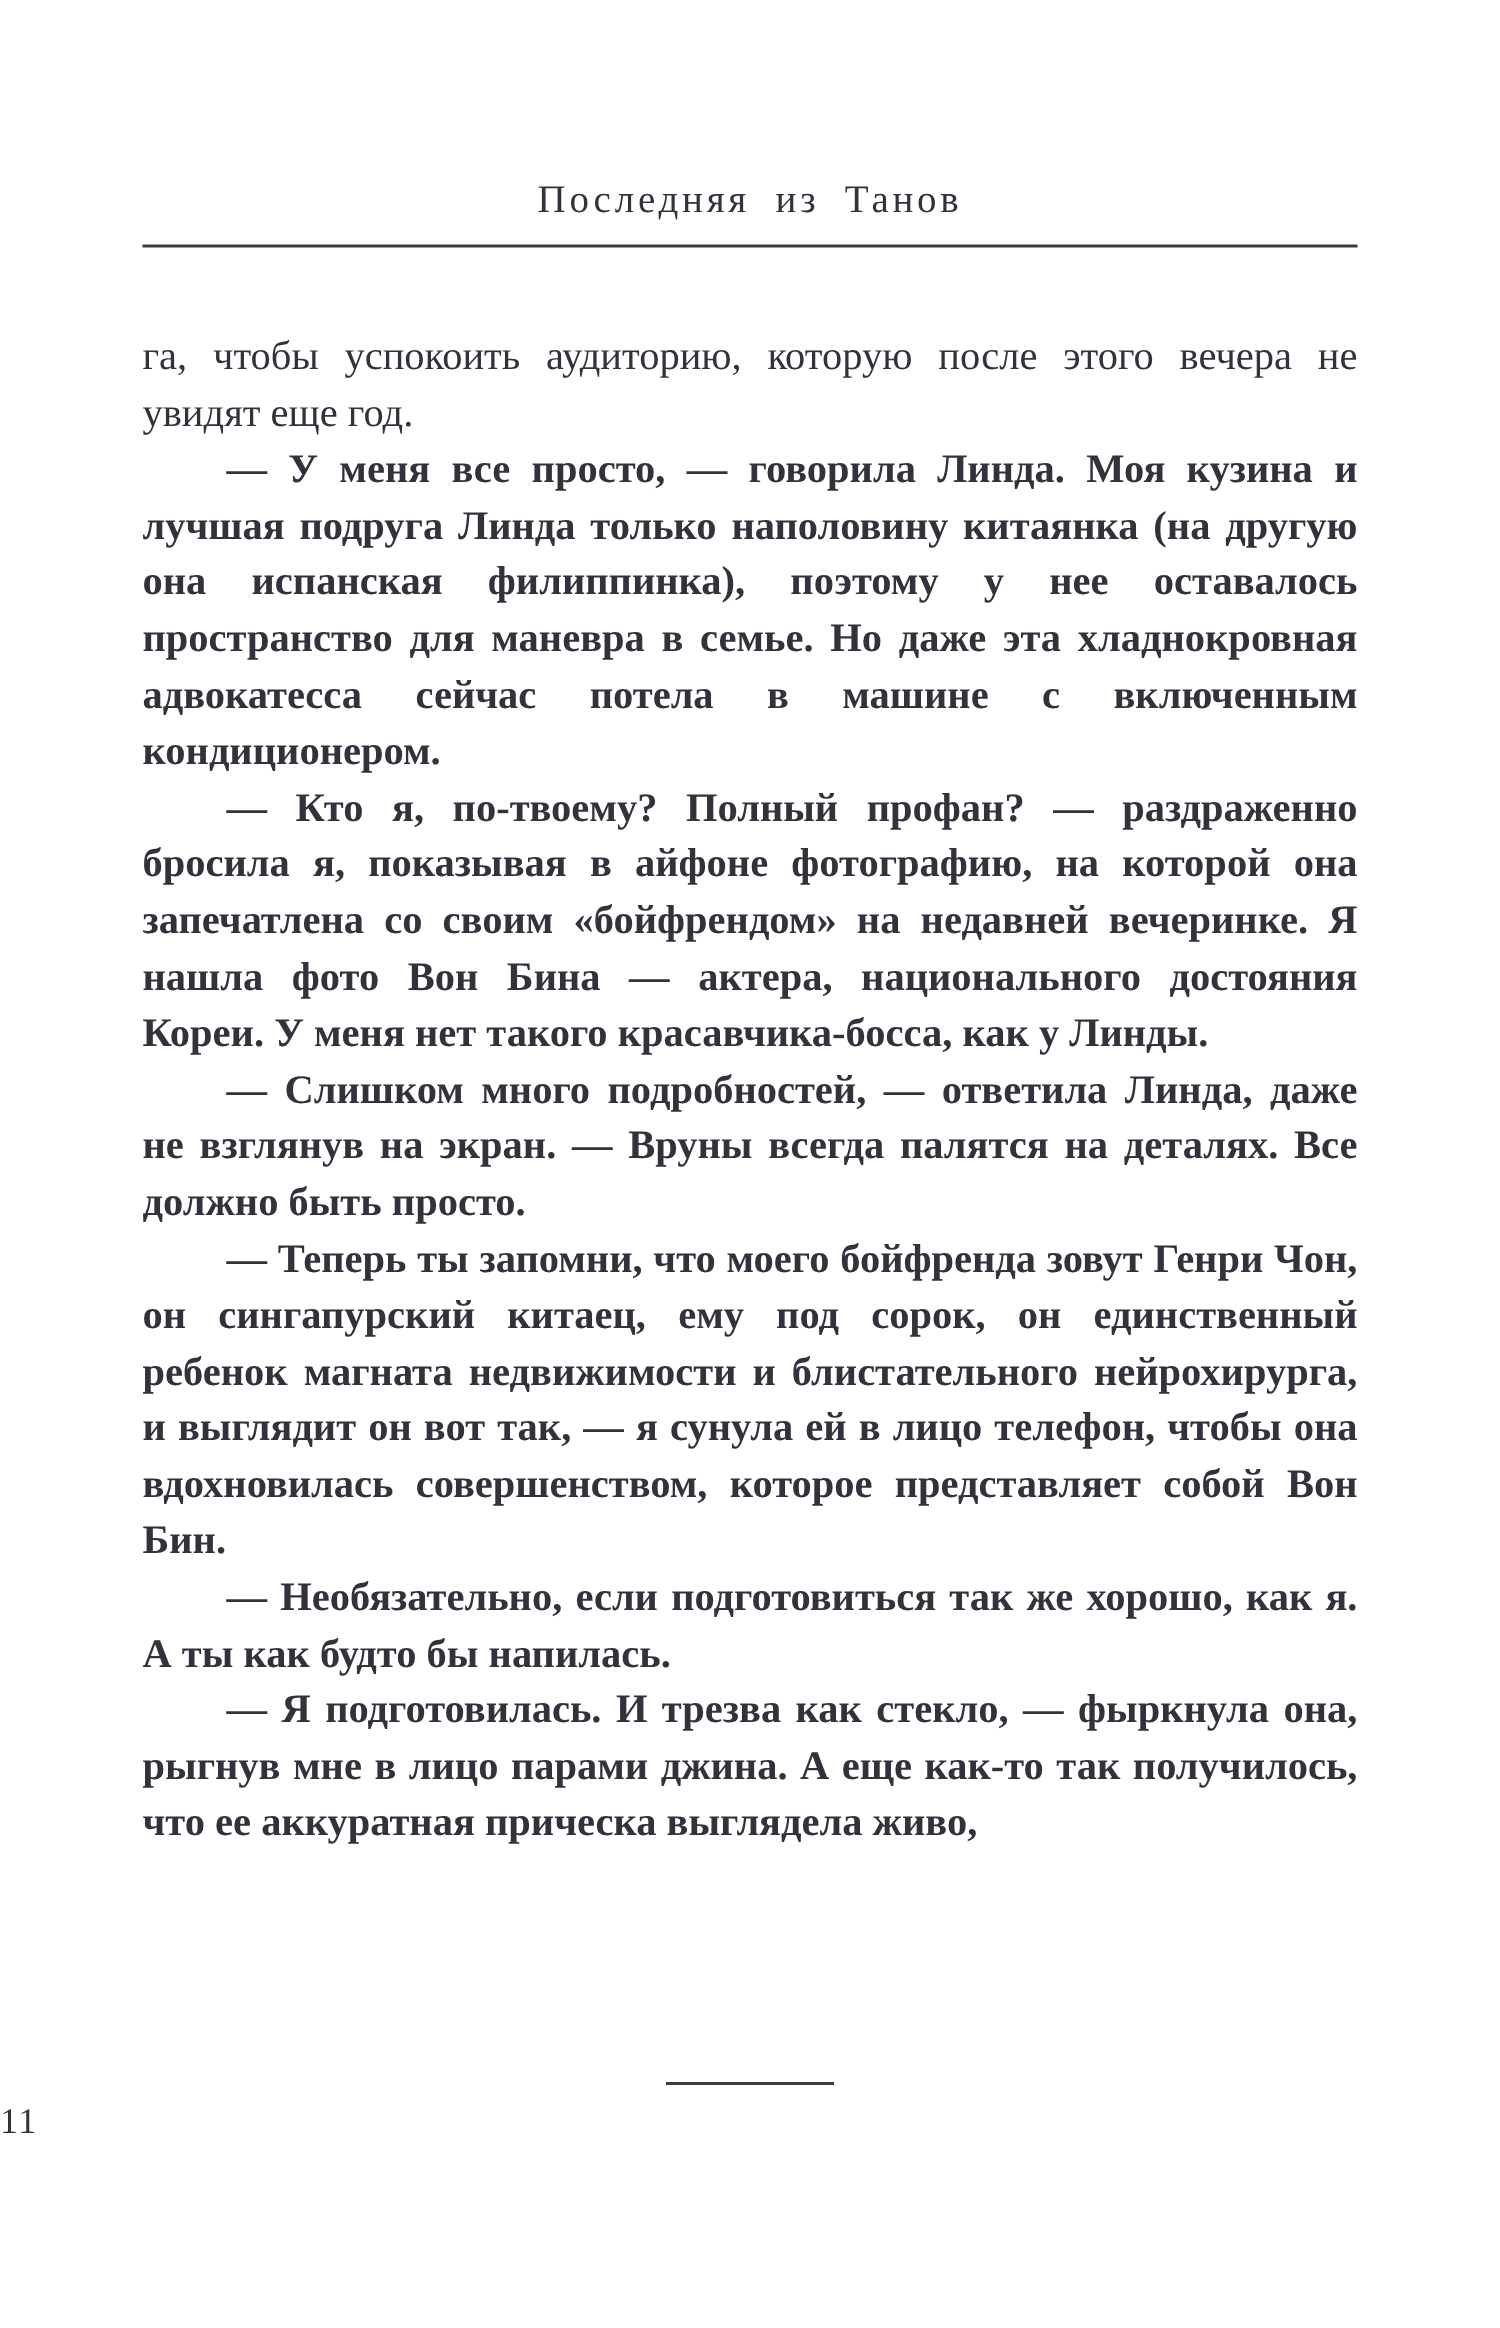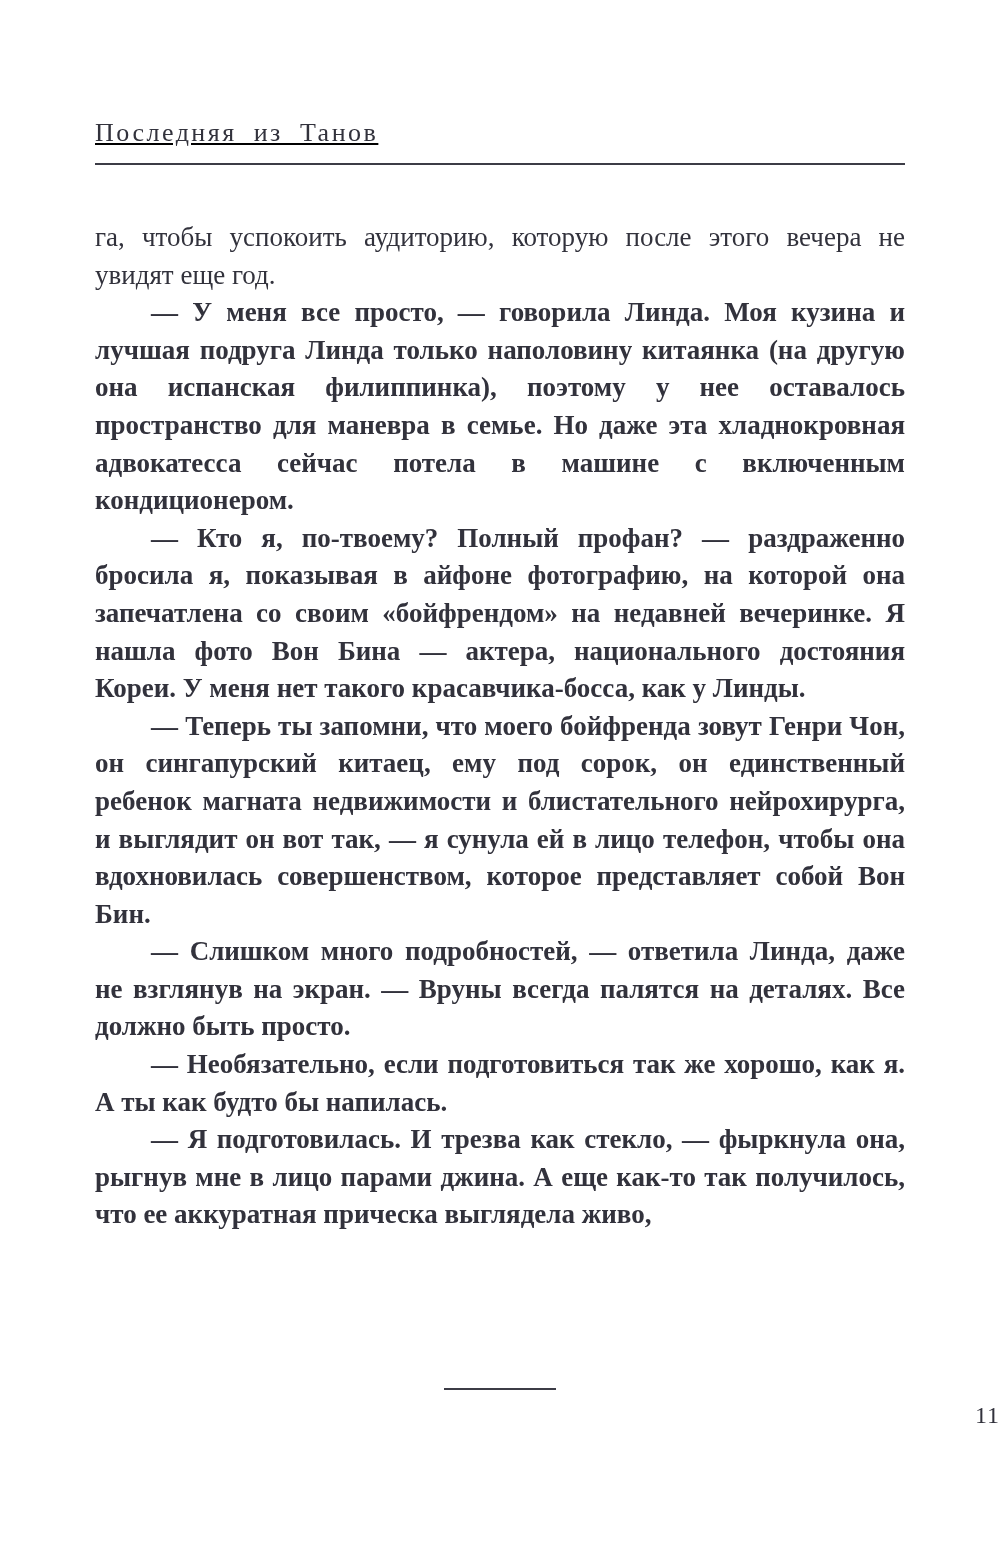--- a/index.html
+++ b/index.html
@@ -17,21 +17,21 @@
   .page {
     position: relative;
     width: 1000px;
     height: 1552px;
     background: var(--color-background, #ffffff);
     padding: 118px 95px 0 95px;
     overflow: hidden;
   }
 
   .running-head {
-    text-decoration: underline;
+    text-align: center;
   }
 
   .head-title {
     font-size: 26px;
     letter-spacing: 2.5px;
     word-spacing: 8px;
     color: var(--color-text, #32323c);
   }
 
   .head-rule {
@@ -51,21 +51,21 @@
   }
 
   .para { text-indent: 0; }
   .para.indent { text-indent: 56px; font-weight: bold; }
 
   .page-footer {
     position: absolute;
     left: 0;
     right: 0;
     top: 1388px;
-    text-align: right;
+    text-align: left;
   }
 
   .footer-rule {
     width: 112px;
     margin: 0 auto;
     height: 0;
     border-bottom: 2px solid var(--color-rule, #3c3c46);
   }
 
   .page-number {
@@ -82,22 +82,22 @@
 
   <header class="running-head">
     <div class="head-title">Последняя из Танов</div>
     <div class="head-rule"></div>
   </header>
 
   <main class="text-block" id="paragraphs">
       <p class="para">га, чтобы успокоить аудиторию, которую после этого вечера не увидят еще год.</p>
       <p class="para indent">— У меня все просто, — говорила Линда. Моя кузина и лучшая подруга Линда только наполовину китаянка (на другую она испанская филиппинка), поэтому у нее оставалось пространство для маневра в семье. Но даже эта хладнокровная адвокатесса сейчас потела в машине с включенным кондиционером.</p>
       <p class="para indent">— Кто я, по-твоему? Полный профан? — раздраженно бросила я, показывая в айфоне фотографию, на которой она запечатлена со своим «бойфрендом» на недавней вечеринке. Я нашла фото Вон Бина — актера, национального достояния Кореи. У меня нет такого красавчика-босса, как у Линды.</p>
+      <p class="para indent">— Слишком много подробностей, — ответила Линда, даже не взглянув на экран. — Вруны всегда палятся на деталях. Все должно быть просто.</p>
       <p class="para indent">— Теперь ты запомни, что моего бойфренда зовут Генри Чон, он сингапурский китаец, ему под сорок, он единственный ребенок магната недвижимости и блистательного нейрохирурга, и выглядит он вот так, — я сунула ей в лицо телефон, чтобы она вдохновилась совершенством, которое представляет собой Вон Бин.</p>
-      <p class="para indent">— Слишком много подробностей, — ответила Линда, даже не взглянув на экран. — Вруны всегда палятся на деталях. Все должно быть просто.</p>
       <p class="para indent">— Необязательно, если подготовиться так же хорошо, как я. А ты как будто бы напилась.</p>
       <p class="para indent">— Я подготовилась. И трезва как стекло, — фыркнула она, рыгнув мне в лицо парами джина. А еще как-то так получилось, что ее аккуратная прическа выглядела живо,</p>
     </main>
 
   <footer class="page-footer">
     <div class="footer-rule"></div>
     <div class="page-number">11</div>
   </footer>
 
 </div>

